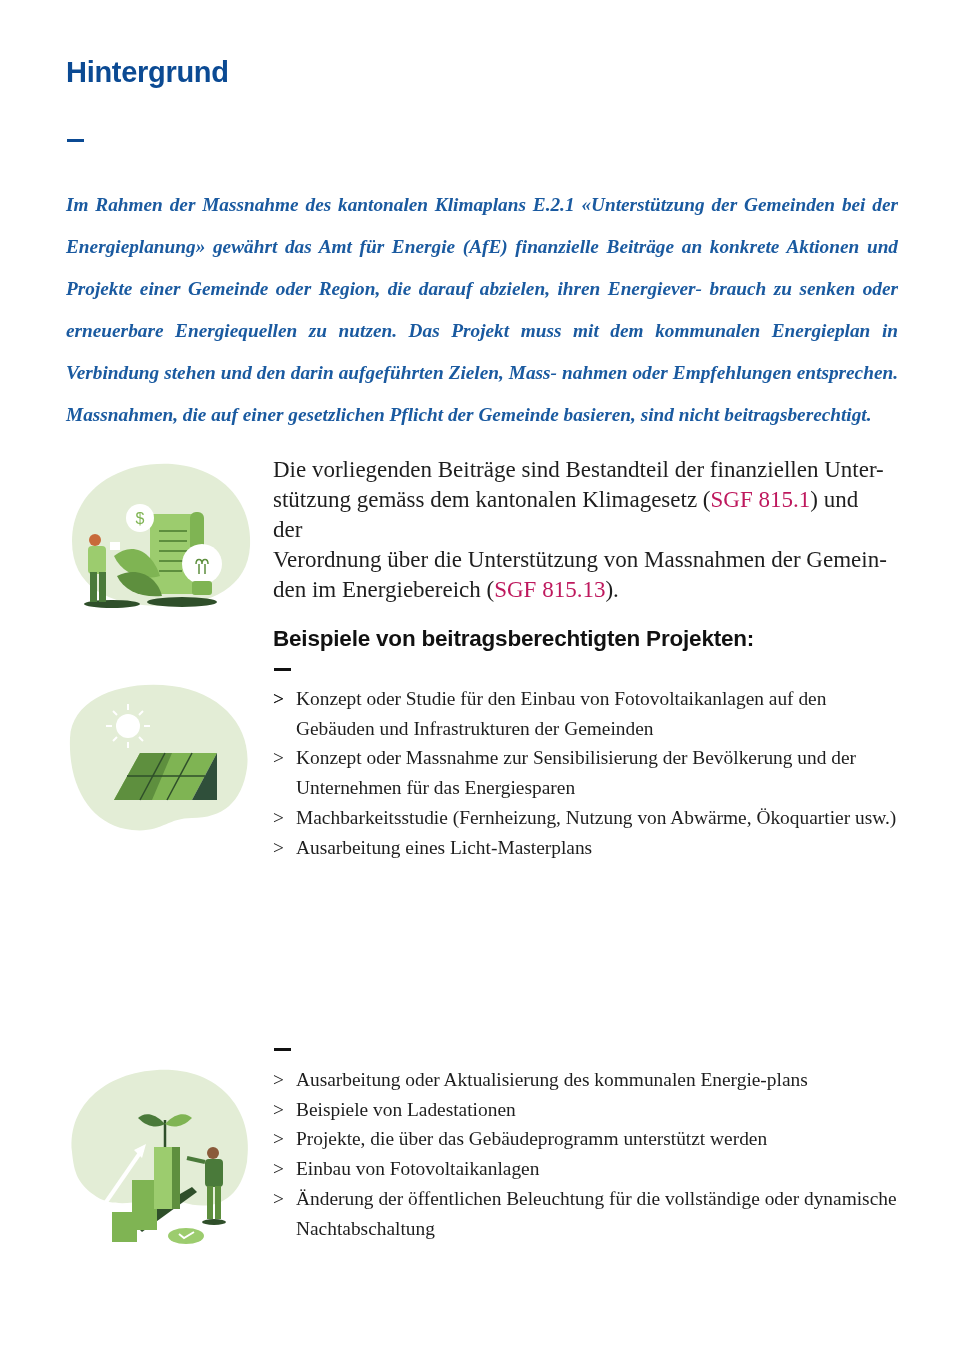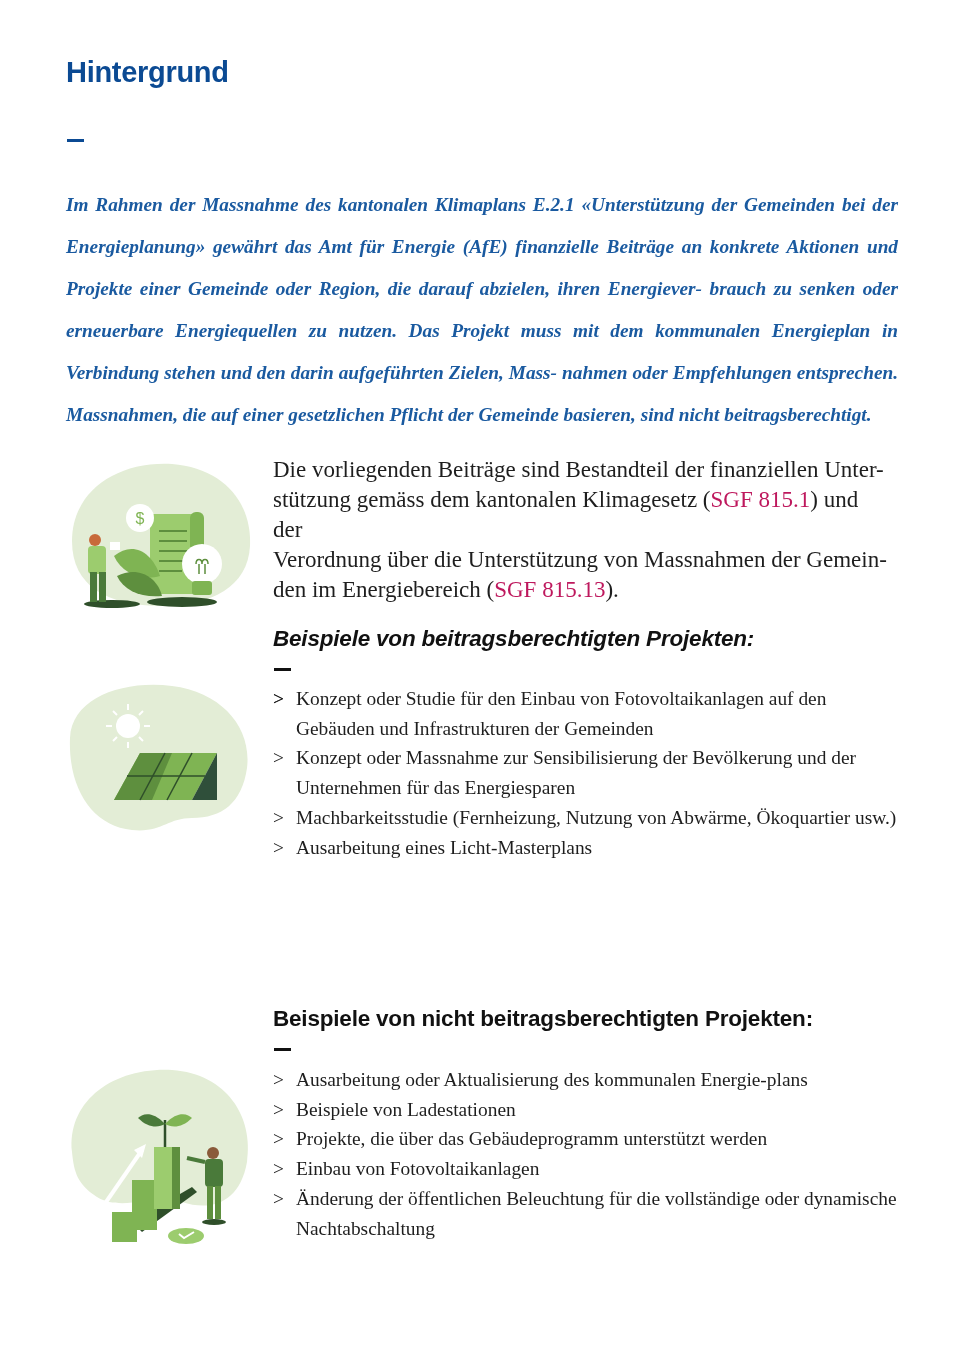--- a/index.html
+++ b/index.html
@@ -111,21 +111,21 @@
       </g>
       <polygon points="78,75 155,75 130,122 52,122" fill="#7fb453"></polygon>
       <polygon points="78,75 110,75 90,122 52,122" fill="#5e8f3e"></polygon>
       <polygon points="155,75 155,122 140,122 130,122" fill="#2f4f3a"></polygon>
       <line x1="65" y1="98" x2="143" y2="98" stroke="#2f4f2a" stroke-width="1.5"></line>
       <line x1="103" y1="75" x2="78" y2="122" stroke="#2f4f2a" stroke-width="1.5"></line>
       <line x1="130" y1="75" x2="105" y2="122" stroke="#2f4f2a" stroke-width="1.5"></line>
     </svg>
   </div>
 
-  <h2 class="h2" style="top:626px;font-style:italic;">Beispiele von beitragsberechtigten Projekten:</h2>
+  <h2 class="h2" style="top:626px;">Beispiele von beitragsberechtigten Projekten:</h2>
   <div class="h2-dash" style="top:668px;"></div>
   <ul class="list" style="top:684px;">
     <li><span class="mark">&gt;</span></li>
     <li><span class="mark">&gt;</span><span>Konzept oder Studie für den Einbau von Fotovoltaikanlagen auf den Gebäuden und Infrastrukturen der Gemeinden</span></li>
     <li><span class="mark">&gt;</span><span>Konzept oder Massnahme zur Sensibilisierung der Bevölkerung und der Unternehmen für das Energiesparen</span></li>
     <li><span class="mark">&gt;</span><span>Machbarkeitsstudie (Fernheizung, Nutzung von Abwärme, Ökoquartier usw.)</span></li>
     <li><span class="mark">&gt;</span><span>Ausarbeitung eines Licht-Masterplans</span></li>
   </ul>
 
   <div class="illus" style="left:62px; top:1062px;">
@@ -145,21 +145,20 @@
       <path d="M117 172 l5 4 l10 -6" stroke="#ffffff" stroke-width="2" fill="none"></path>
       <circle cx="151" cy="91" r="6" fill="#8a5a3a"></circle>
       <rect x="143" y="97" width="18" height="28" rx="4" fill="#4a7a3a"></rect>
       <line x1="143" y1="100" x2="125" y2="96" stroke="#4a7a3a" stroke-width="4"></line>
       <rect x="145" y="124" width="6" height="33" fill="#5e8f3e"></rect>
       <rect x="153" y="124" width="6" height="33" fill="#5e8f3e"></rect>
       <ellipse cx="152" cy="160" rx="12" ry="3" fill="#2f4f2a"></ellipse>
     </svg>
   </div>
 
-  <h2 class="h2" style="top:1006px;">Beispiele von nicht beitragsberechtigten Projekten:</h2>
   <div class="h2-dash" style="top:1048px;"></div>
   <ul class="list" style="top:1065px;">
     <li><span class="mark">&gt;</span><span>Ausarbeitung oder Aktualisierung des kommunalen Energie-­plans</span></li>
     <li><span class="mark">&gt;</span><span>Beispiele von Ladestationen</span></li>
     <li><span class="mark">&gt;</span><span>Projekte, die über das Gebäudeprogramm unterstützt werden</span></li>
     <li><span class="mark">&gt;</span><span>Einbau von Fotovoltaikanlagen</span></li>
     <li><span class="mark">&gt;</span><span>Änderung der öffentlichen Beleuchtung für die vollständige oder dynamische Nachtabschaltung</span></li>
   </ul>
 
 </div>

